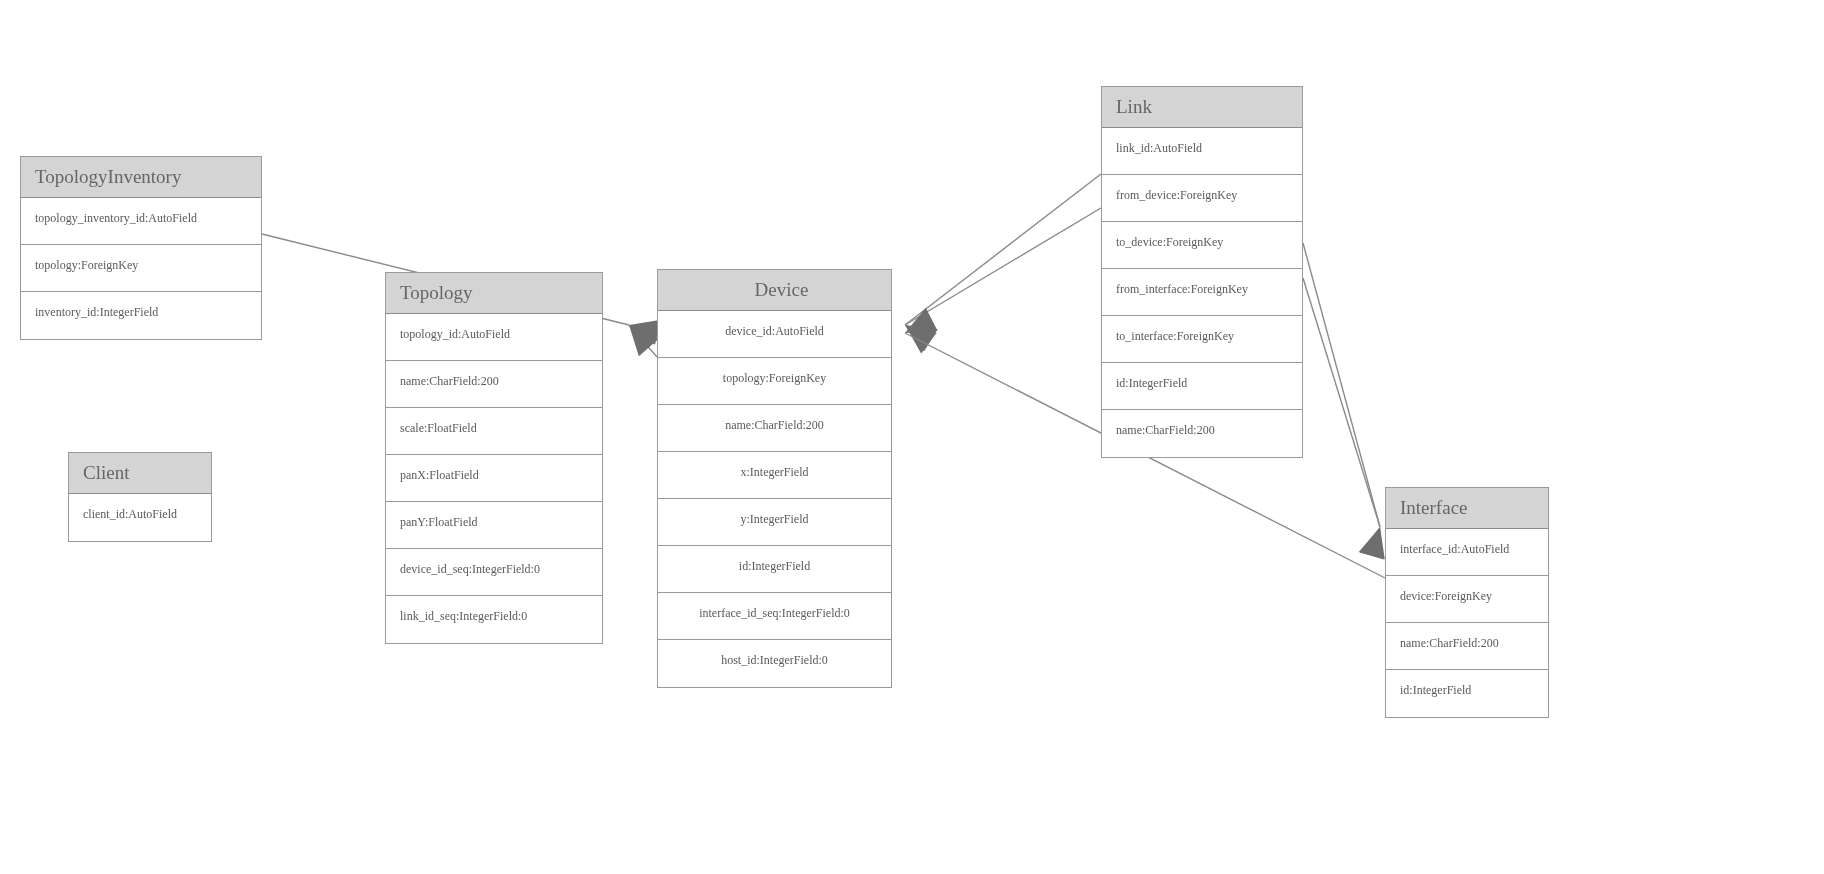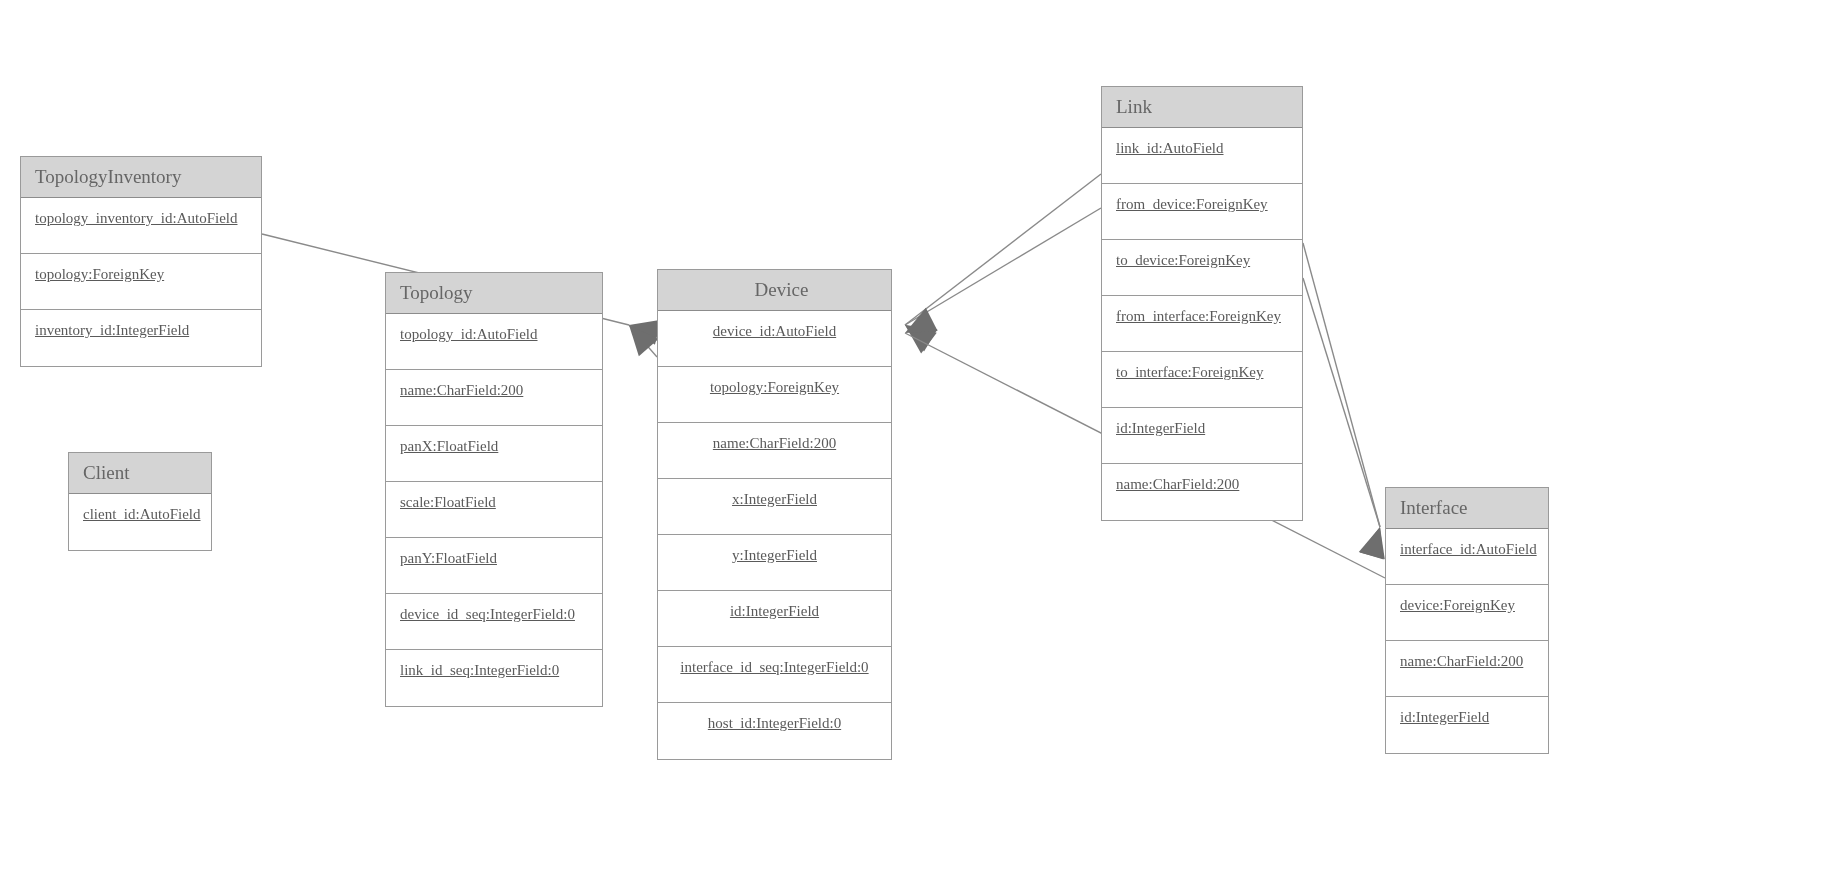--- a/index.html
+++ b/index.html
@@ -37,30 +37,29 @@
     color: #666666;
     font-size: 19px;
     line-height: 40px;
     height: 41px;
     padding: 0 0 0 14px;
     white-space: nowrap;
     overflow: hidden;
   }
   .entity-field {
     box-sizing: border-box;
-    height: 56px;
+    height: 47px;
     line-height: 40px;
     border-bottom: 1px solid #9a9a9a;
     color: #5a5a5a;
-    font-size: 15px;
+    font-size: 12px;
     padding: 0 14px 0 14px;
     white-space: nowrap;
     overflow: hidden;
     background: #ffffff;
-    text-decoration: underline;
   }
   .entity-field.last {
     border-bottom: none;
   }
 </style>
 </head>
 <body>
 
 <div id="canvas">
   <svg id="edge-layer" width="1824" height="874" viewBox="0 0 1824 874">
@@ -87,22 +86,22 @@
         <div class="entity-field last">inventory_id:IntegerField</div>
       </div>
       <div class="entity" style="left: 68px; top: 452px; width: 144px;">
         <div class="entity-header">Client</div>
         <div class="entity-field last">client_id:AutoField</div>
       </div>
       <div class="entity" style="left: 385px; top: 272px; width: 218px;">
         <div class="entity-header">Topology</div>
         <div class="entity-field">topology_id:AutoField</div>
         <div class="entity-field">name:CharField:200</div>
+        <div class="entity-field">scale:FloatField</div>
         <div class="entity-field">panX:FloatField</div>
-        <div class="entity-field">scale:FloatField</div>
         <div class="entity-field">panY:FloatField</div>
         <div class="entity-field">device_id_seq:IntegerField:0</div>
         <div class="entity-field last">link_id_seq:IntegerField:0</div>
       </div>
       <div class="entity" style="left: 657px; top: 269px; width: 235px; text-align: center;">
         <div class="entity-header">Device</div>
         <div class="entity-field">device_id:AutoField</div>
         <div class="entity-field">topology:ForeignKey</div>
         <div class="entity-field">name:CharField:200</div>
         <div class="entity-field">x:IntegerField</div>

